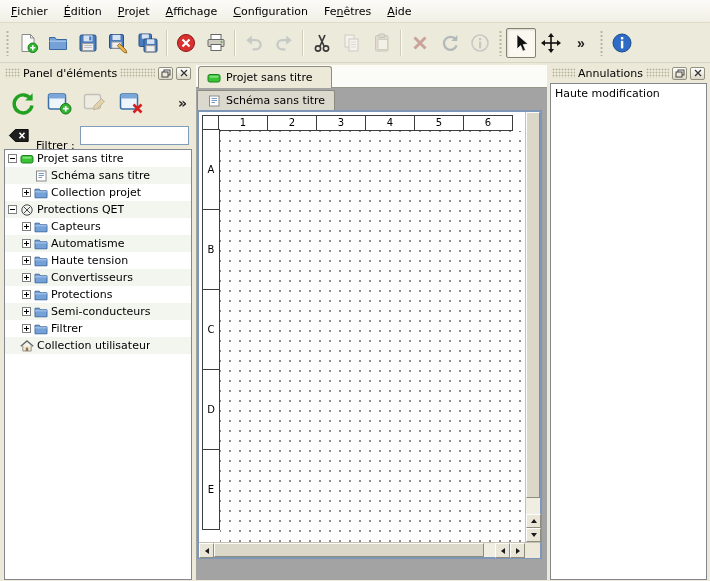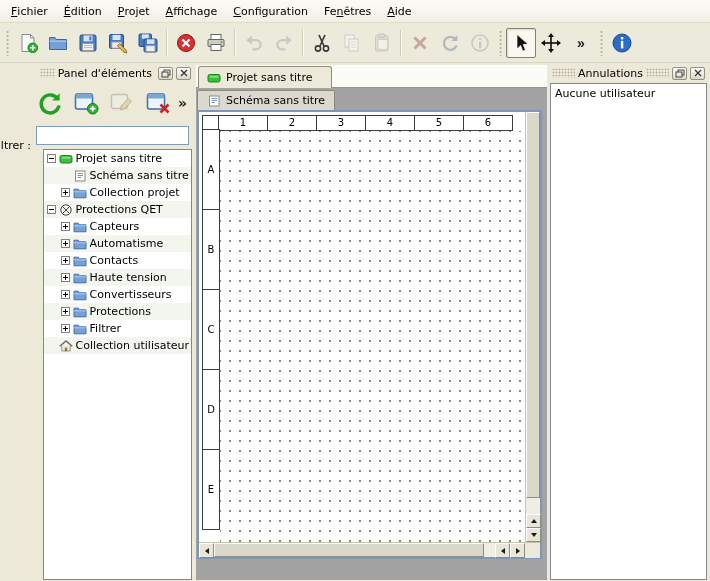--- a/index.html
+++ b/index.html
@@ -17,21 +17,21 @@
   .tsep{width:2px;height:26px;margin:0 3px;border-left:1px solid #d0ccba;border-right:1px solid #fbfaf5;}
   .tbtn{width:30px;height:30px;display:flex;align-items:center;justify-content:center;border:1px solid transparent;border-radius:2px;background:transparent;}
   .tbtn svg{width:22px;height:22px;display:block;}
   .tbtn[data-enabled="false"]{opacity:.42;filter:grayscale(35%);}
   .tbtn[data-checked="true"]{border:1px solid #83826f;background:#faf8f0;box-shadow:inset 1px 1px 2px rgba(0,0,0,.14);}
   .chev{font-size:14px;font-weight:bold;color:#222;line-height:1;}
 
   
   .main{flex:1;display:flex;gap:3px;padding:2px 3px 1px 3px;min-height:0;}
   .dock{display:flex;flex-direction:column;min-height:0;}
-  .dock-left{width:190px;align-items:flex-end;}
+  .dock-left{width:190px;}
   .dock-right{width:157px;}
   .center{flex:1;display:flex;flex-direction:column;min-width:0;}
 
   
   .dock-title{height:16px;display:flex;align-items:center;gap:3px;padding:0 2px;margin-bottom:2px;}
   .dots{height:10px;background-image:radial-gradient(#b2af99 0.9px,transparent 1.05px);background-size:3px 3px;}
   .dots.lead{width:15px;}
   .dots.fill{flex:1;}
   .dock-title .t{white-space:nowrap;}
   .dock-btn{width:15px;height:13px;border:1px solid #93917f;border-radius:2px;background:linear-gradient(#ffffff,#dcd8c8);display:flex;align-items:center;justify-content:center;padding:0;}
@@ -396,42 +396,42 @@
           <svg class="ti">
               <use href="#i-folder"></use>
             </svg>
           <span class="tlabel">Automatisme</span>
         </div>
         <div class="trow d1">
           <span class="exp plus"></span>
           <svg class="ti">
               <use href="#i-folder"></use>
             </svg>
-          <span class="tlabel">Contacts</span>
-        </div>
-        <div class="trow d1">
-          <span class="exp plus"></span>
-          <svg class="ti">
-              <use href="#i-folder"></use>
-            </svg>
           <span class="tlabel">Haute tension</span>
         </div>
         <div class="trow d1">
           <span class="exp plus"></span>
           <svg class="ti">
               <use href="#i-folder"></use>
             </svg>
           <span class="tlabel">Convertisseurs</span>
         </div>
         <div class="trow d1">
           <span class="exp plus"></span>
           <svg class="ti">
               <use href="#i-folder"></use>
             </svg>
           <span class="tlabel">Protections</span>
+        </div>
+        <div class="trow d1">
+          <span class="exp plus"></span>
+          <svg class="ti">
+              <use href="#i-folder"></use>
+            </svg>
+          <span class="tlabel">Semi-conducteurs</span>
         </div>
         <div class="trow d1">
           <span class="exp plus"></span>
           <svg class="ti">
               <use href="#i-folder"></use>
             </svg>
           <span class="tlabel">Filtrer</span>
         </div>
         <div class="trow d0">
           <span class="exp none"></span>
@@ -526,18 +526,18 @@
               <rect x="1" y="3" width="6" height="5" fill="#ece9d8" stroke="#444"></rect>
             </svg>
         </button>
         <button class="dock-btn">
           <svg width="8" height="8" viewBox="0 0 8 8">
               <path d="M1 1l6 6M7 1L1 7" stroke="#333" stroke-width="1.3"></path>
             </svg>
         </button>
       </div>
       <div class="undo-list">
-        <div class="undo-item">Aucune utilisateur</div>
+        <div class="undo-item">Haute modification</div>
       </div>
     </div>
 
   </div>
 </div>
 
 </body></html>

